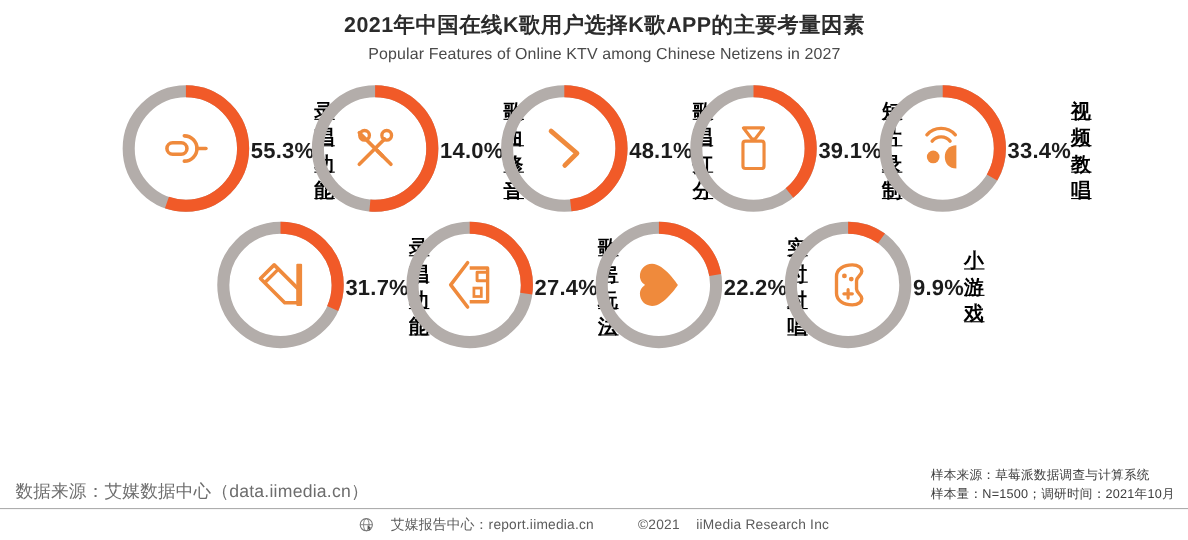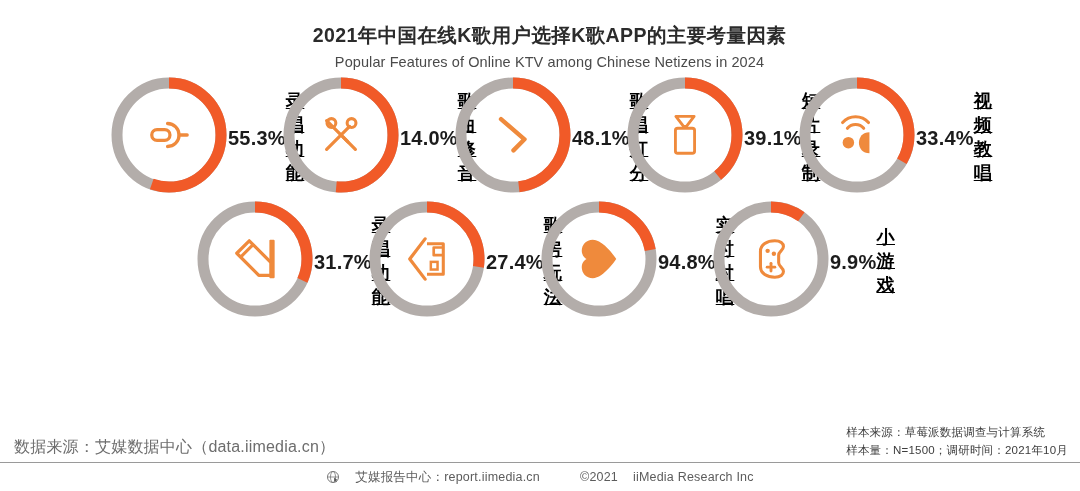--- a/index.html
+++ b/index.html
@@ -6,21 +6,21 @@
   body{
     width:1080px;height:491px;
     background:#ffffff;
     font-family:"Liberation Sans","DejaVu Sans",sans-serif;
     position:relative;overflow:hidden;
     -webkit-font-smoothing:antialiased;
   }
   .chart-root{position:relative;width:1080px;height:491px;}
 
   
-  .title-zone{padding-top:22px;text-align:center;margin-left:19px;}
+  .title-zone{padding-top:10px;text-align:center;margin-left:19px;}
   .main-title{
     font-size:19.5px;font-weight:bold;color:#2b2b2b;
     letter-spacing:.4px;line-height:1.35;
   }
   .sub-title{
     margin-top:6px;
     font-size:14.5px;font-weight:normal;color:#4a4a4a;
     letter-spacing:.1px;
   }
 
@@ -80,21 +80,21 @@
   .foot-seg{white-space:nowrap;}
   .foot-gap{display:inline-block;width:10px;}
 </style>
 </head>
 <body>
 
 <div class="chart-root">
 
   <div class="title-zone">
     <div class="main-title">2021年中国在线K歌用户选择K歌APP的主要考量因素</div>
-    <div class="sub-title">Popular Features of Online KTV among Chinese Netizens in 2024</div>
+    <div class="sub-title">Popular Features of Online KTV among Chinese Netizens in 2027</div>
   </div>
 
   <div class="grid">
     <div class="row row1">
         <div class="cell">
           <div class="donut">
             <svg viewBox="0 0 118 118">
               <circle cx="59" cy="59" r="52" fill="none" stroke="#b3adaa" stroke-width="11"></circle>
               <circle cx="59" cy="59" r="52" fill="none" stroke="#f15a28" stroke-width="11" stroke-dasharray="180.67927669325618 326.7256359733385"></circle>
             </svg>
@@ -219,21 +219,21 @@
             <svg viewBox="0 0 118 118">
               <circle cx="59" cy="59" r="52" fill="none" stroke="#b3adaa" stroke-width="11"></circle>
               <circle cx="59" cy="59" r="52" fill="none" stroke="#f15a28" stroke-width="11" stroke-dasharray="72.53309118608115 326.7256359733385"></circle>
             </svg>
             <div class="icon-wrap">
               <svg viewBox="0 0 48 48">
                 <path d="M24 42 C24 42 4 29 4 17.5 C4 10.5 9.5 6 15.5 6 C19.8 6 22.6 8.6 24 11 C25.4 8.6 28.2 6 32.5 6 C38.5 6 44 10.5 44 17.5 C44 29 24 42 24 42 Z" fill="#ef8a3c"></path>
               </svg>
             </div>
           </div>
-          <div class="pct">94.8%</div>
+          <div class="pct">22.2%</div>
           <div class="lbl">实时对唱</div>
         </div>
         <div class="cell">
           <div class="donut">
             <svg viewBox="0 0 118 118">
               <circle cx="59" cy="59" r="52" fill="none" stroke="#b3adaa" stroke-width="11"></circle>
               <circle cx="59" cy="59" r="52" fill="none" stroke="#f15a28" stroke-width="11" stroke-dasharray="32.345837961360516 326.7256359733385"></circle>
             </svg>
             <div class="icon-wrap">
               <svg viewBox="0 0 48 48">

